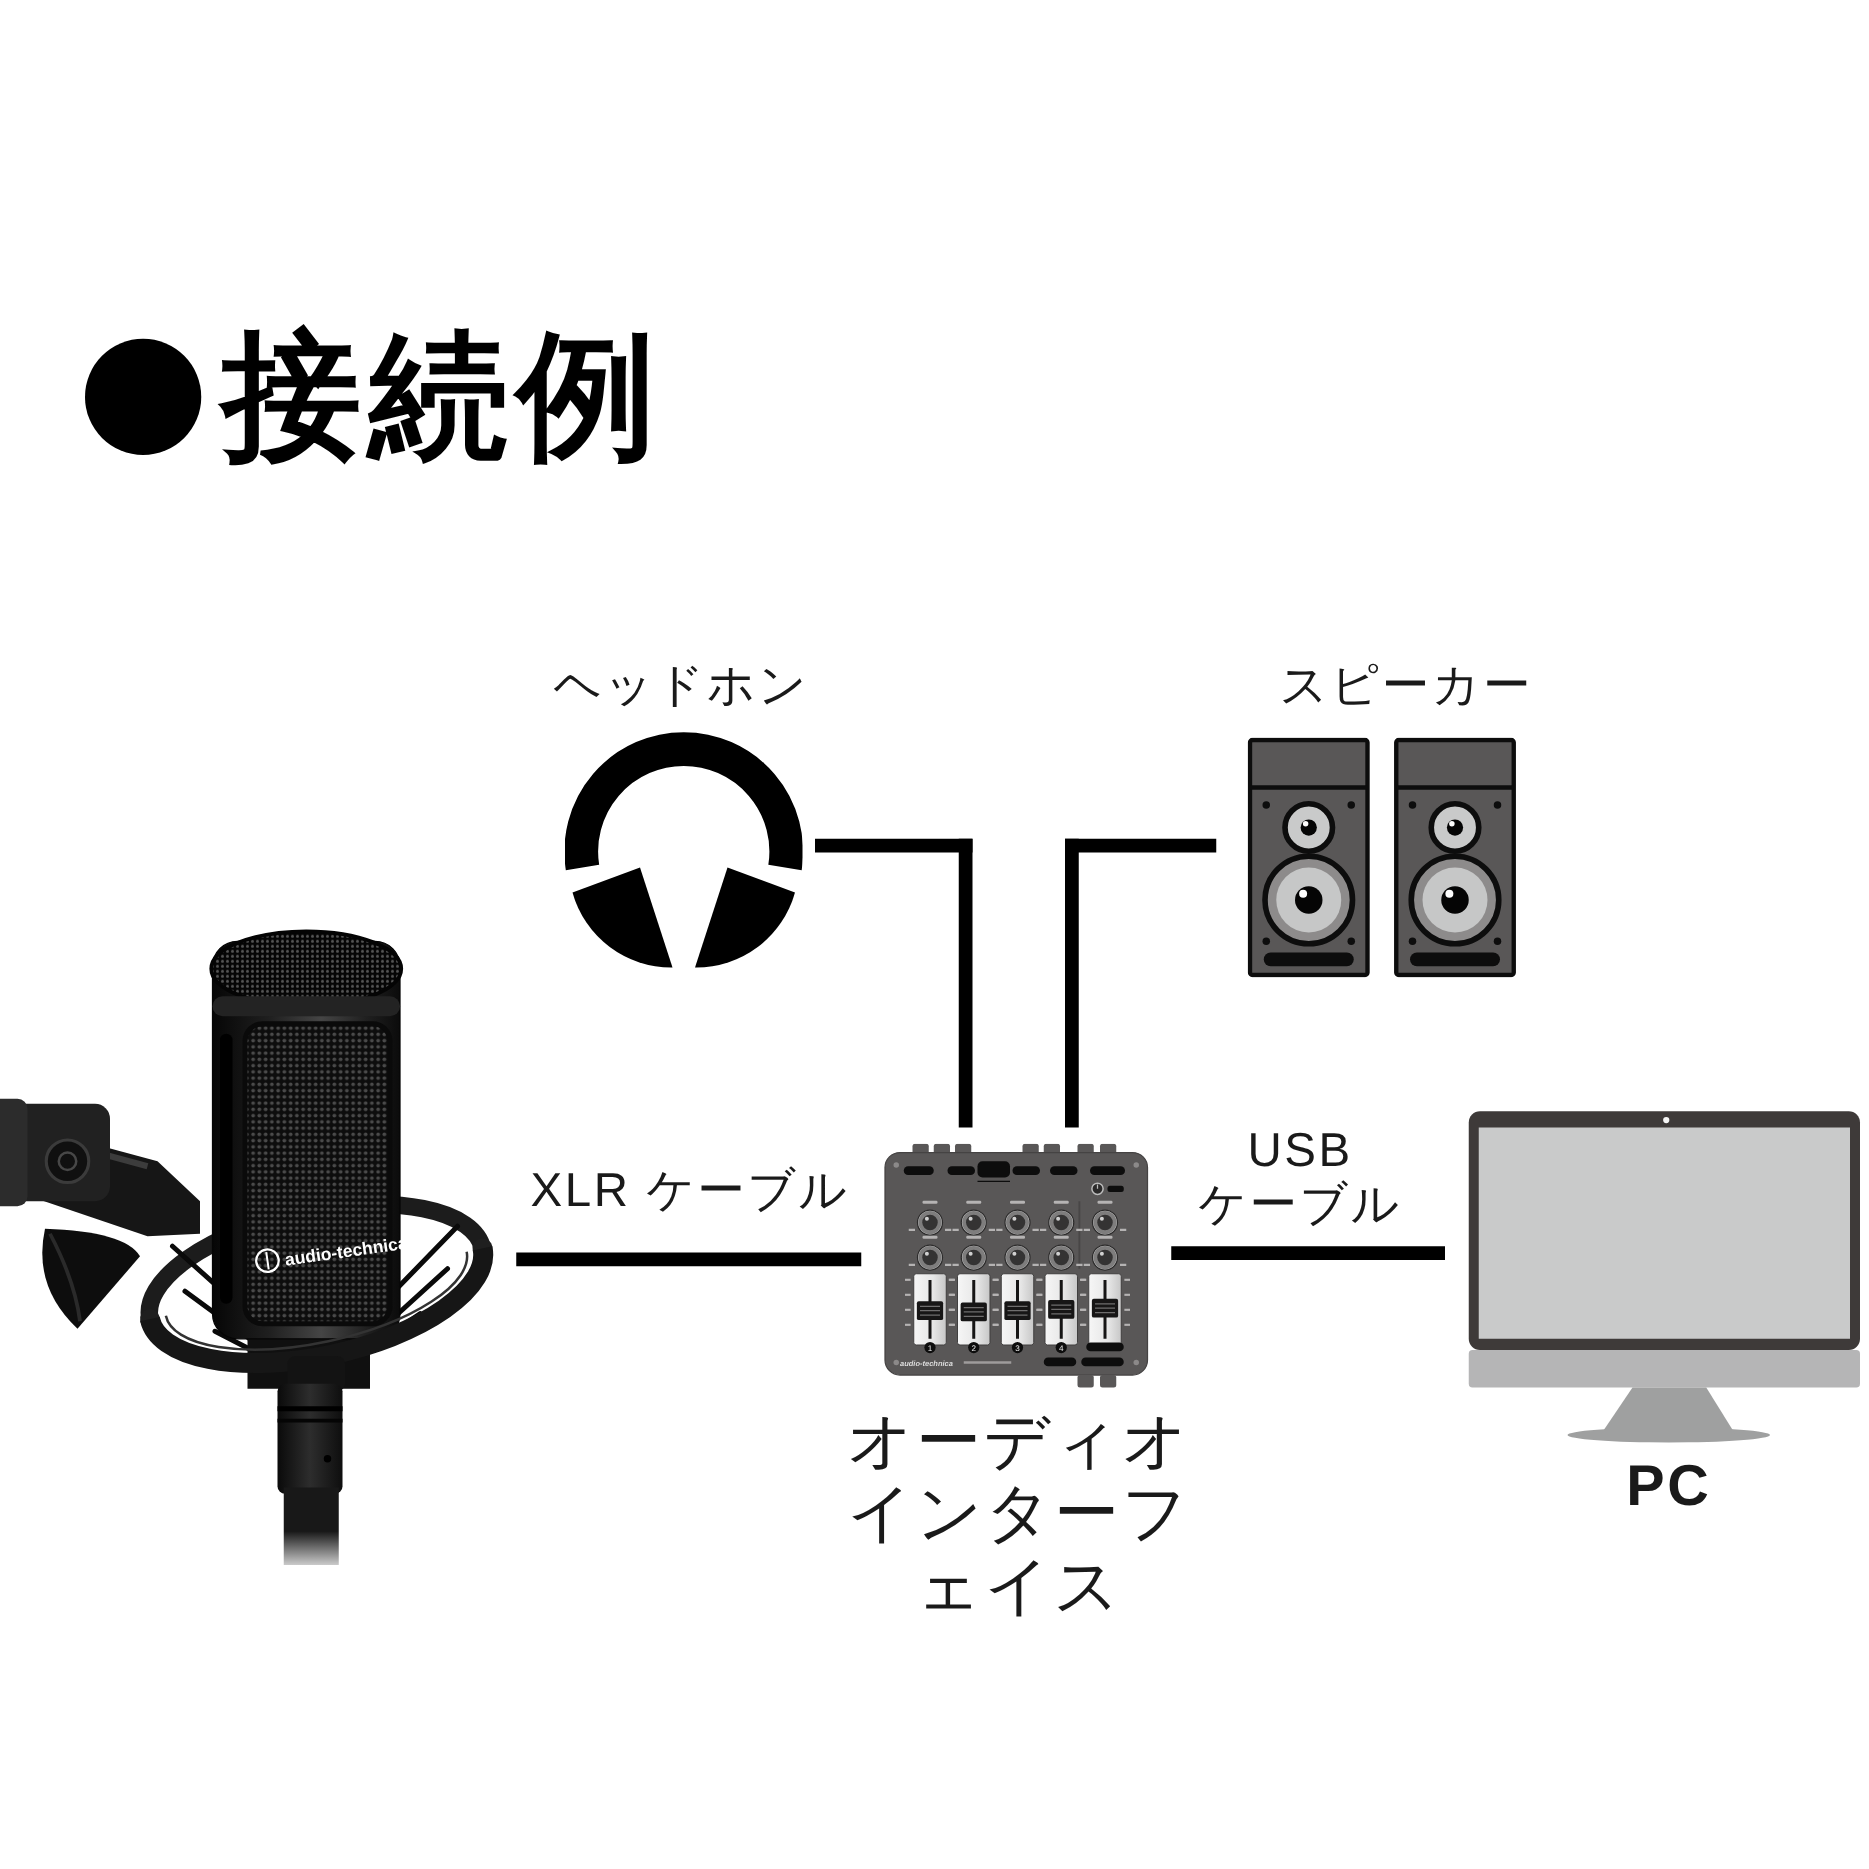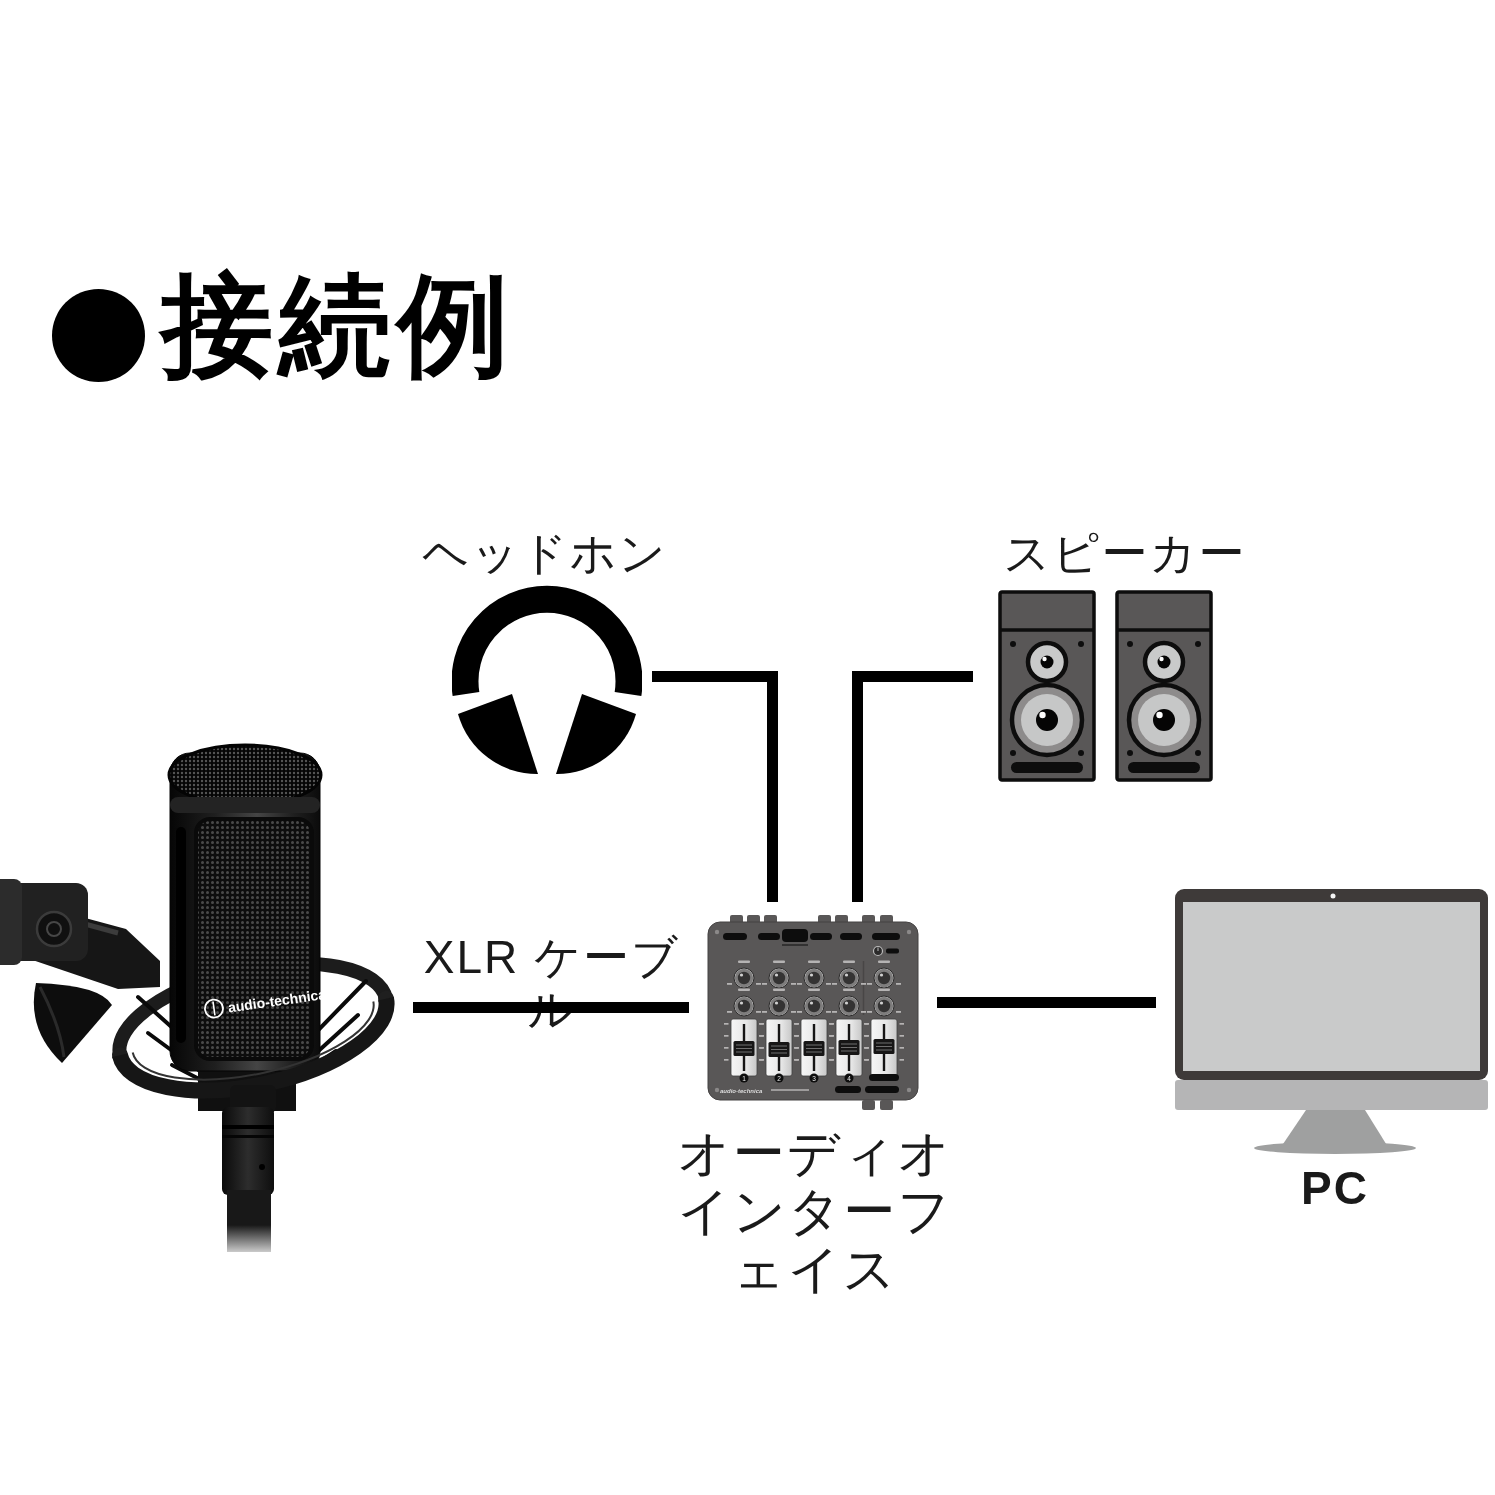--- a/index.html
+++ b/index.html
@@ -1,38 +1,42 @@
 <!DOCTYPE html>
 <html><head>
 <meta charset="utf-8">
 <style>
   html,body{margin:0;padding:0;background:#fff;}
   .page{position:relative;width:1495px;height:1495px;background:#ffffff;overflow:hidden;
         font-family:"Liberation Sans","DejaVu Sans",sans-serif;color:#1a1a1a;}
   .abs{position:absolute;}
   .line{position:absolute;background:#000;}
-  .label{position:absolute;text-align:center;font-size:46px;font-weight:500;
+  .label{position:absolute;text-align:center;font-size:38px;font-weight:500;
          letter-spacing:2px;color:#1a1a1a;line-height:1.12;}
-  .title{position:absolute;left:52px;top:252px;display:flex;align-items:flex-end;height:130px;}
+  .title{position:absolute;left:68px;top:252px;display:flex;align-items:center;height:130px;}
   .title-bullet{width:93px;height:93px;border-radius:50%;background:#000;margin-right:16px;}
   .title-text{font-size:112px;font-weight:800;letter-spacing:6px;color:#000;line-height:1;}
 </style>
 </head>
 <body>
 
 <div class="page">
 
   <div class="title">
     <div class="title-bullet"></div>
     <div class="title-text">接続例</div>
   </div>
 
   <div class="label" style="left:395px;top:528px;width:300px;">ヘッドホン</div>
   <div class="label" style="left:975px;top:528px;width:300px;">スピーカー</div>
   <div class="label" style="left:402px;top:932px;width:300px;">XLR ケーブル</div>
+  <div class="label" style="left:890px;top:900px;width:300px;">
+    <div>USB</div>
+    <div>ケーブル</div>
+  </div>
   <div class="label" style="left:665px;top:1124px;width:300px;font-size:52px;">
     <div>オーディオ</div>
     <div>インターフェイス</div>
   </div>
 
   <div class="line" style="left:652px;top:671px;width:126px;height:11px;"></div>
   <div class="line" style="left:767px;top:671px;width:11px;height:231px;"></div>
   <div class="line" style="left:852px;top:671px;width:121px;height:11px;"></div>
   <div class="line" style="left:852px;top:671px;width:11px;height:231px;"></div>
   <div class="line" style="left:413px;top:1002px;width:276px;height:11px;"></div>

